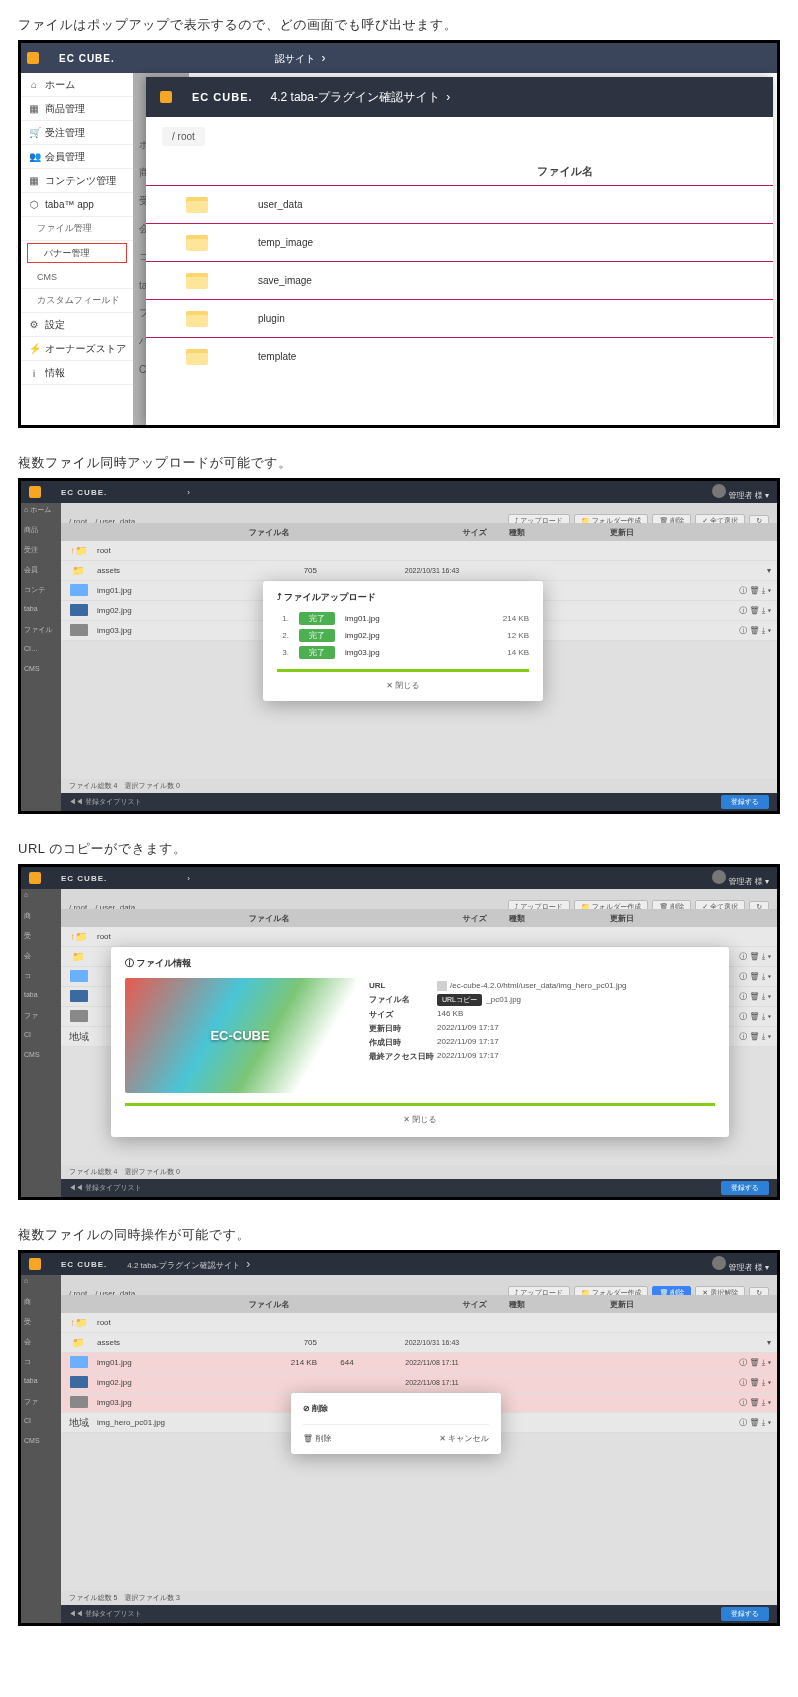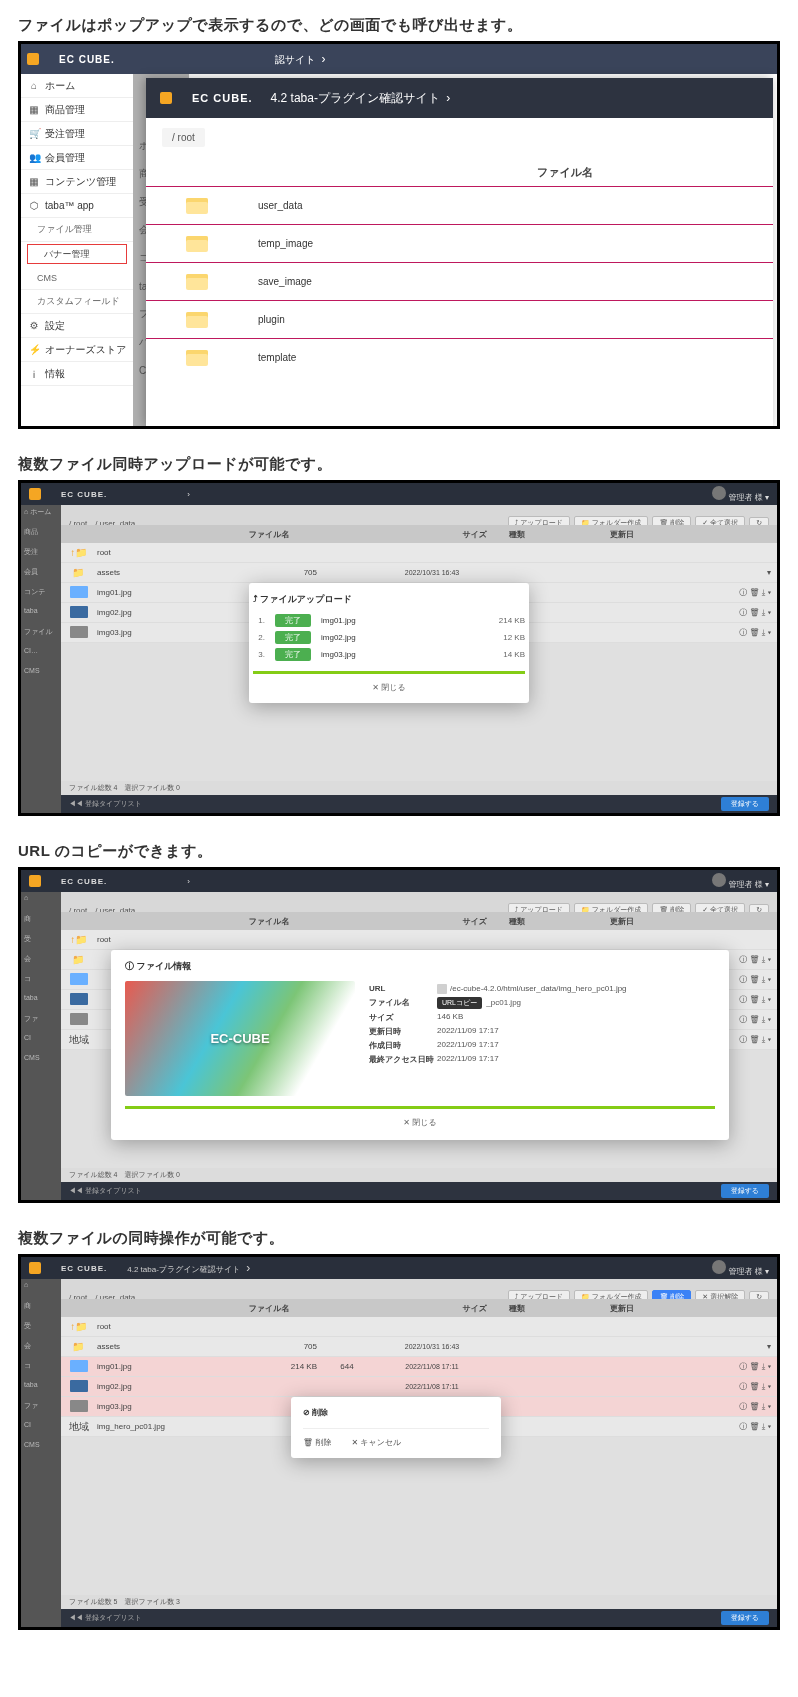--- a/index.html
+++ b/index.html
@@ -1,18 +1,18 @@
 <!DOCTYPE html>
 <html><head>
 <meta charset="utf-8">
 <style>
 * { margin:0; padding:0; box-sizing:border-box; }
 body { font-family:"Hiragino Kaku Gothic Pro","Meiryo",sans-serif; background:#fff; font-size:10px; color:#333; }
 .page { width:798px; margin:0 auto; padding:10px 18px 30px; }
-.caption { font-size:15px; font-weight:bold; margin:6px 0 6px 0; letter-spacing:.5px; }
+.caption { font-size:13px; font-weight:normal; margin:6px 0 6px 0; letter-spacing:.5px; }
 .section { border:3px solid #000; margin-bottom:26px; background:#fff; overflow:hidden; position:relative; }
 
 
 .s1 { height:388px; }
 .s1-top { height:30px; background:#3a445a; color:#fff; display:flex; align-items:center; font-size:10px; padding-left:6px; }
 .logo { display:flex; align-items:center; gap:20px; font-weight:bold; letter-spacing:1px; }
 .logo-cube { width:12px; height:12px; background:#f5a623; border-radius:2px; display:inline-block; }
 .s1-title { margin-left:160px; font-size:10px; }
 .chev::after { content:"›"; margin-left:6px; font-size:12px; }
 .s1-sidebar { position:absolute; left:0; top:30px; width:112px; background:#fff; }
@@ -54,21 +54,21 @@
 .fold2 { color:#dab23a; }
 .thumb { width:18px; height:12px; background:#6ab0ff; display:inline-block; border-radius:1px; }
 .thumb.b { background:#3a6aa0; }
 .thumb.g { background:#888; }
 
 .botbar { position:absolute; left:40px; right:0; bottom:18px; height:14px; background:#dcdcdc; font-size:7px; color:#555; padding:2px 8px; }
 .darkbar { position:absolute; left:40px; right:0; bottom:0; height:18px; background:#2d333f; display:flex; align-items:center; padding:0 8px; font-size:7px; color:#aaa; justify-content:space-between; }
 .savebtn { background:#2e7fd6; color:#fff; padding:2px 10px; font-size:7px; border-radius:2px; }
 
 
-.um { position:absolute; left:228px; top:100px; width:280px; background:#fff; box-shadow:0 4px 20px rgba(0,0,0,.3); border-radius:3px; padding:10px 4px 8px; z-index:5; }
+.um { position:absolute; left:242px; top:100px; width:280px; background:#fff; box-shadow:0 4px 20px rgba(0,0,0,.3); border-radius:3px; padding:10px 14px 8px; z-index:5; }
 .um-h { font-size:9px; font-weight:600; margin-bottom:8px; }
 .um-r { display:flex; align-items:center; gap:10px; font-size:8px; margin:4px 0; }
 .um-r .n { width:12px; text-align:right; color:#666; }
 .badge { background:#4caf50; color:#fff; padding:1px 10px; font-size:8px; border-radius:2px; width:36px; text-align:center; }
 .um-r .fn { width:70px; }
 .um-r .fs { color:#666; margin-left:auto; }
 .um-close { text-align:center; font-size:8px; color:#666; padding:8px 0 2px; border-top:3px solid #84cc16; margin-top:10px; }
 
 
 .im { position:absolute; left:90px; top:80px; right:48px; background:#fff; box-shadow:0 4px 20px rgba(0,0,0,.3); border-radius:3px; padding:10px 14px; z-index:5; }
@@ -79,21 +79,21 @@
 .im-mr { display:flex; margin:3px 0; }
 .im-mr .k { width:68px; color:#444; font-weight:600; }
 .im-mr .v { color:#555; flex:1; }
 .copybtn { display:inline-block; background:#333; color:#fff; padding:1px 5px; font-size:7px; border-radius:2px; margin-right:4px; }
 .url-row .fi { width:10px; height:10px; background:#d0d0d0; border-radius:1px; display:inline-block; margin-right:3px; vertical-align:middle; }
 
 
 .dm { position:absolute; left:270px; top:140px; width:210px; background:#fff; box-shadow:0 4px 20px rgba(0,0,0,.3); border-radius:3px; padding:10px 12px; z-index:5; font-size:8px; }
 .dm-h { font-weight:600; margin-bottom:6px; }
 .dm-t { color:#555; line-height:1.5; }
-.dm-b { display:flex; justify-content:flex-start; gap:20px; border-top:1px solid #eee; margin-top:10px; padding-top:8px; color:#555; }
+.dm-b { display:flex; justify-content:space-between; gap:20px; border-top:1px solid #eee; margin-top:10px; padding-top:8px; color:#555; }
 .avatar { width:14px; height:14px; background:#777; border-radius:50%; display:inline-block; margin-left:6px; }
 </style>
 </head>
 <body>
 
 <div class="page">
 
 <div class="caption">ファイルはポップアップで表示するので、どの画面でも呼び出せます。</div>
 <div class="section s1">
   <div class="s1-top">

